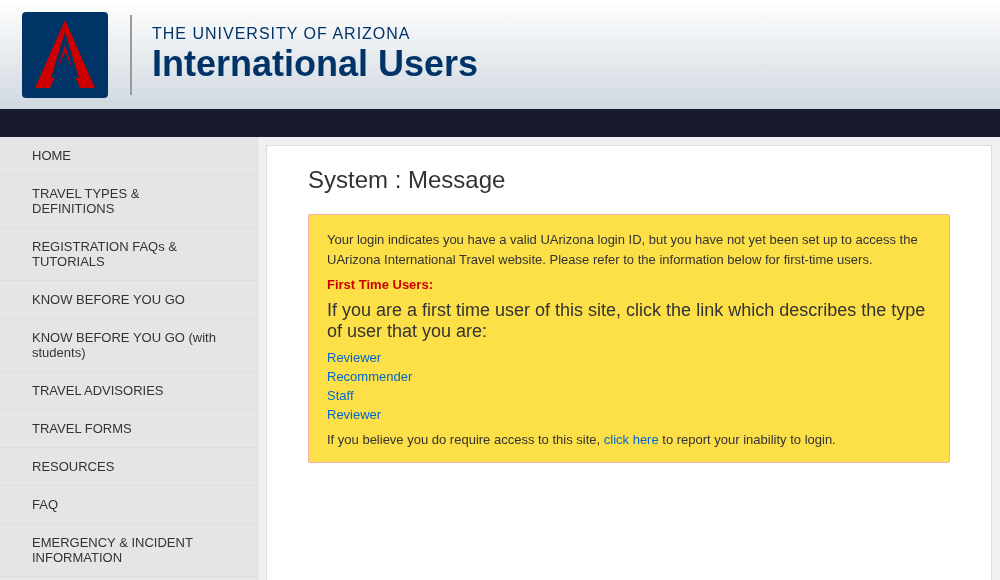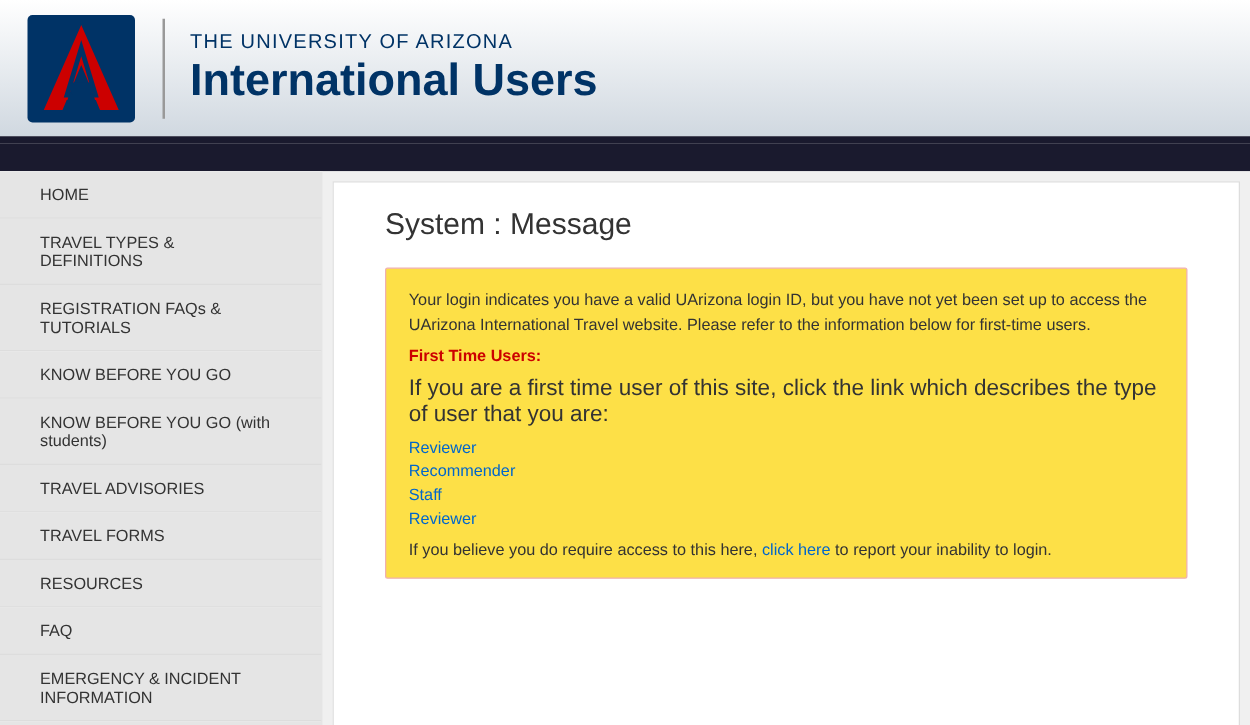--- a/index.html
+++ b/index.html
@@ -192,17 +192,17 @@
       <p class="message-bold">First Time Users:</p>
       <p class="message-sub">If you are a first time user of this site, click the link which describes the type of user that you are:</p>
       <div class="message-links-group">
 
       <a class="message-link" href="#">Reviewer</a>
           <a class="message-link" href="#">Recommender</a>
           <a class="message-link" href="#">Staff</a>
           <a class="message-link" href="#">Reviewer</a>
         </div>
       <p class="message-footer">
-        <span>If you believe you do require access to this here, </span><a class="inline-link">click here</a><span> to report your inability to login.</span>
+        <span>If you believe you do require access to this site, </span><a class="inline-link">click here</a><span> to report your inability to login.</span>
       </p>
     </div>
   </main>
 </div>
 
 </body></html>

